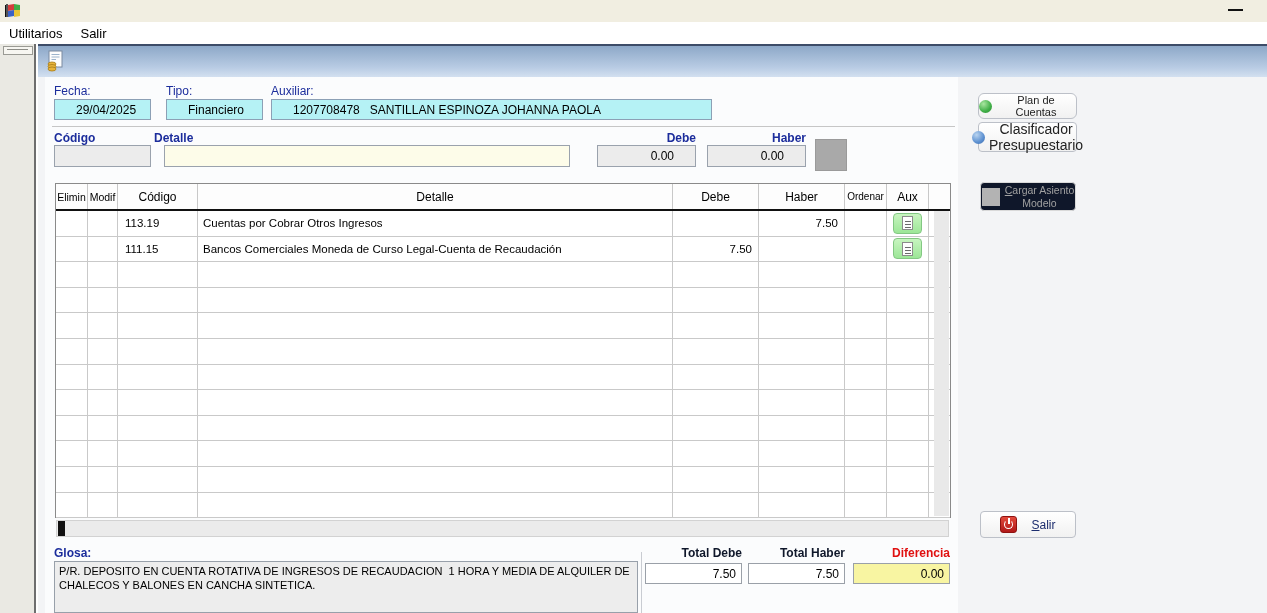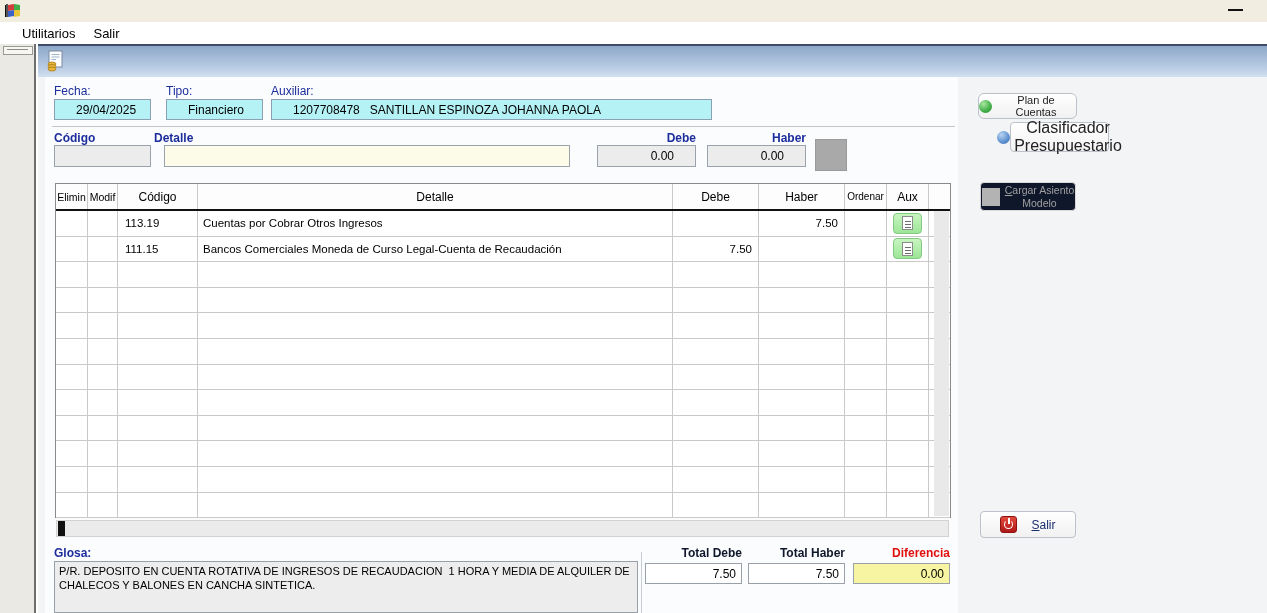--- a/index.html
+++ b/index.html
@@ -9,21 +9,21 @@
 
   
   #titlebar { left:0; top:0; width:1267px; height:22px; background:#f1eee1;
               display:flex; align-items:center; }
   #app-icon { width:16px; height:14px; margin:0 6px 0 5px; }
   #title-text { font-size:12px; color:#111; }
   #min-btn { left:1228px; top:9px; width:15px; height:2px; background:#111; }
 
   
   #menubar { left:0; top:22px; width:1068px; height:22px; background:#ffffff;
-             display:flex; align-items:center; font-size:13px; color:#000;margin-left:13px; }
+             display:flex; align-items:center; font-size:13px; color:#000; }
   .menu-item { padding:2px 9px; cursor:default; }
 
   
   #leftstrip { left:0; top:44px; width:36px; height:569px; background:#eae9e3;
                border-right:2px solid #6e6e6e; }
   #mini-panel { left:3px; top:46px; width:30px; height:9px; background:#f7f6f1;
                 border:1px solid #9a9a94; }
   #mini-panel-line { left:7px; top:49px; width:21px; height:1px; background:#8d8d87; }
   #blueband { left:38px; top:44px; width:7px; height:569px; background:#d3e1f0; }
 
@@ -81,21 +81,21 @@
 
   #hscroll { left:56px; top:520px; width:893px; height:17px; background:#ebebeb;
              border:1px solid #d2d2d2; }
   #hscroll-thumb { left:1px; top:0px; width:7px; height:15px; background:#111; position:absolute; }
 
   
   .side-btn { border:1px solid #bcc0c8; border-radius:4px; background:linear-gradient(#ffffff,#f1f1f1);
               display:flex; align-items:center; justify-content:center; cursor:pointer;
               font-size:11px; color:#222; font-family:"Liberation Sans",sans-serif; }
   #btn-plan { left:978px; top:93px; width:99px; height:26px; gap:4px;border-radius:6px; }
-  #btn-clasificador { left:978px; top:122px; width:99px; height:30px; gap:4px; font-size:16px; line-height:1.15;margin-left:32px; }
+  #btn-clasificador { left:978px; top:122px; width:99px; height:30px; gap:4px; font-size:14px; line-height:1.15; }
   .sphere { width:13px; height:13px; border-radius:50%; flex:none; }
   .sphere.green { background:radial-gradient(circle at 35% 30%, #a9e6a0, #3fae46 60%, #2c8a33); }
   .sphere.blue  { background:radial-gradient(circle at 35% 30%, #b9d4f0, #5b8fd0 60%, #3e6ba8); }
   #btn-cargar { left:980px; top:182px; width:96px; height:29px; gap:5px;
                 background:#0f172a; border-color:#d9d9d9; color:#a0a0a0; font-size:10.5px;
                 line-height:1.15; cursor:default; }
   .gray-sq-icon { width:18px; height:18px; background:#b3b3b3; flex:none; }
   #btn-salir { left:980px; top:511px; width:96px; height:27px; gap:14px; font-size:12px; color:#1c2d6e; }
   .accel { text-decoration:underline; }
   .power-icon { width:17px; height:17px; border-radius:3px; flex:none;

